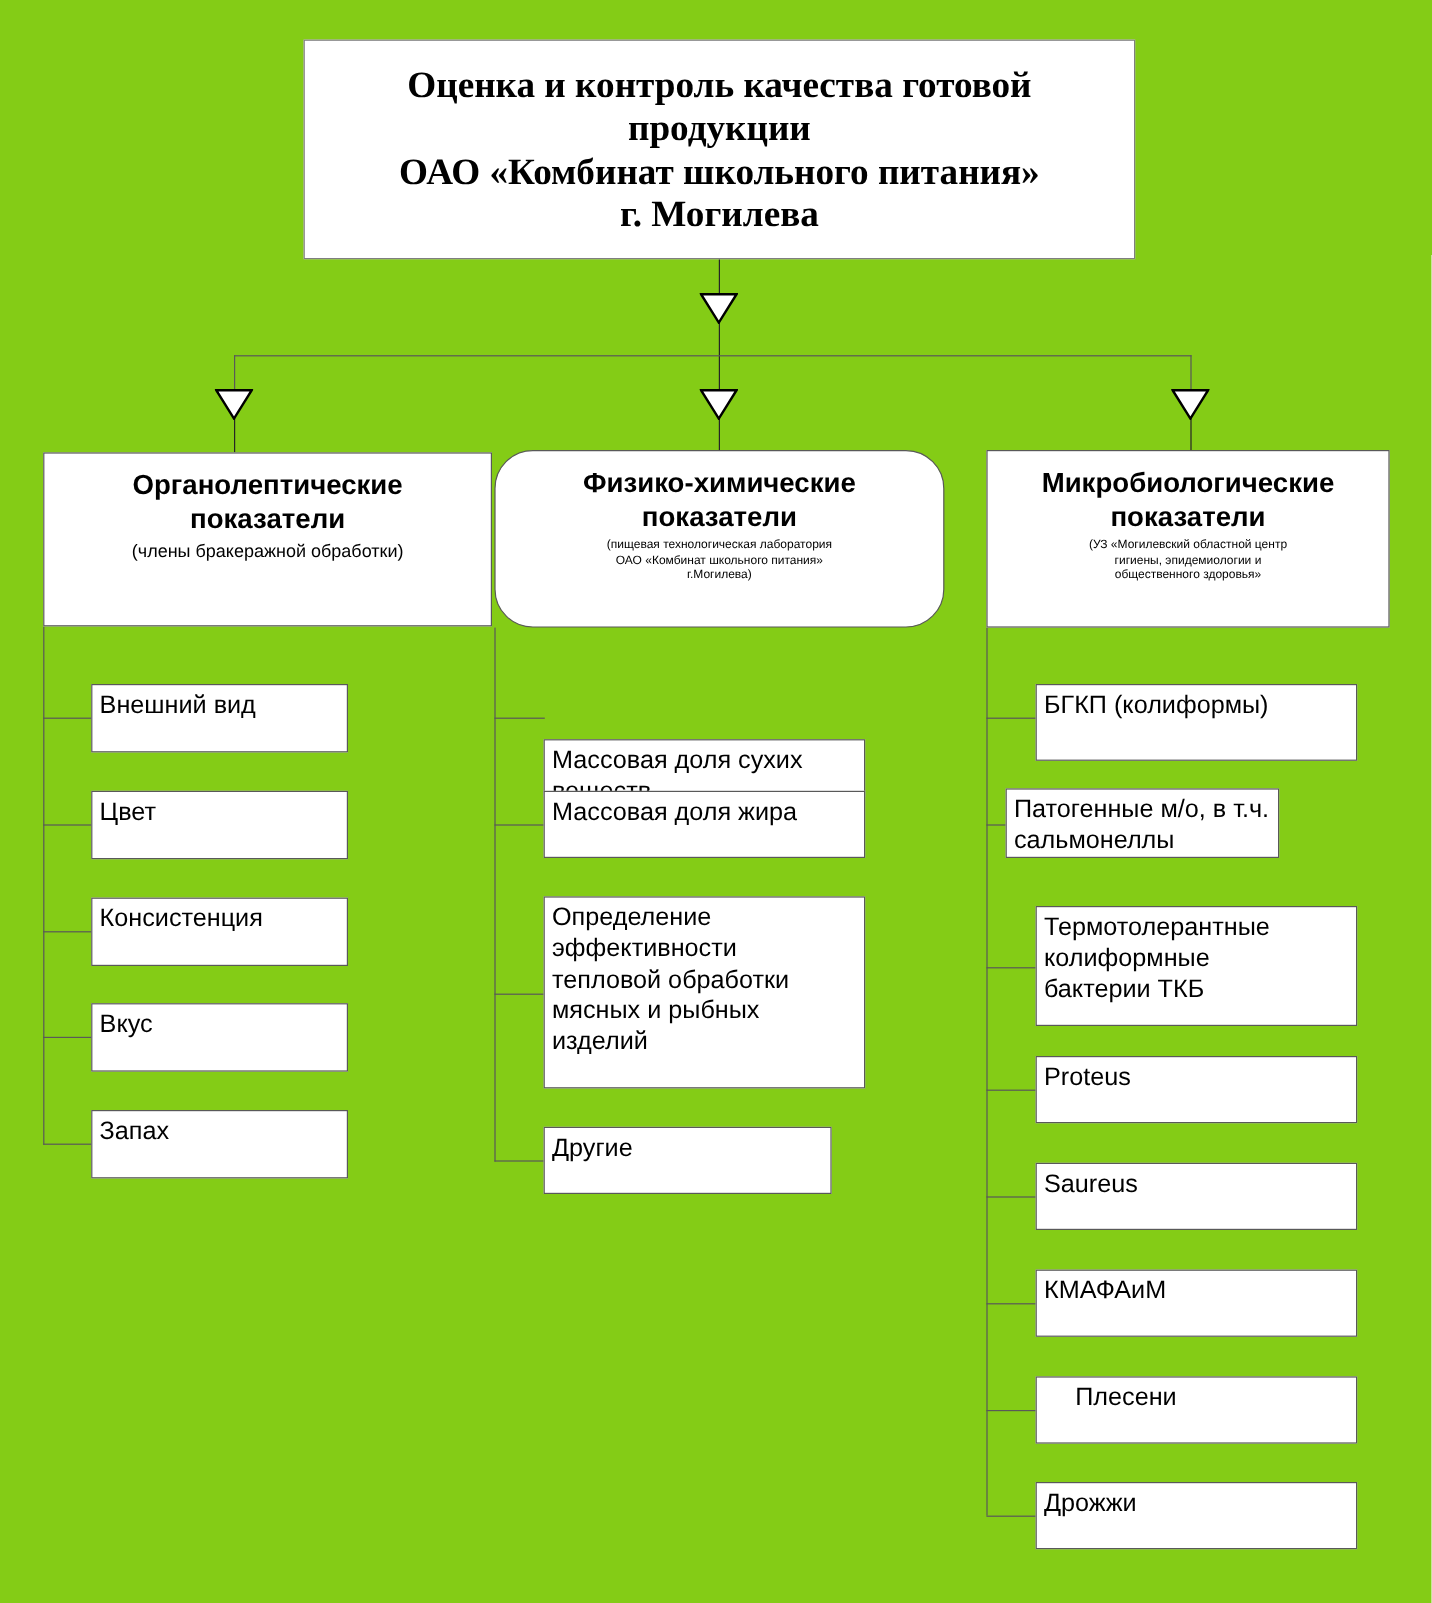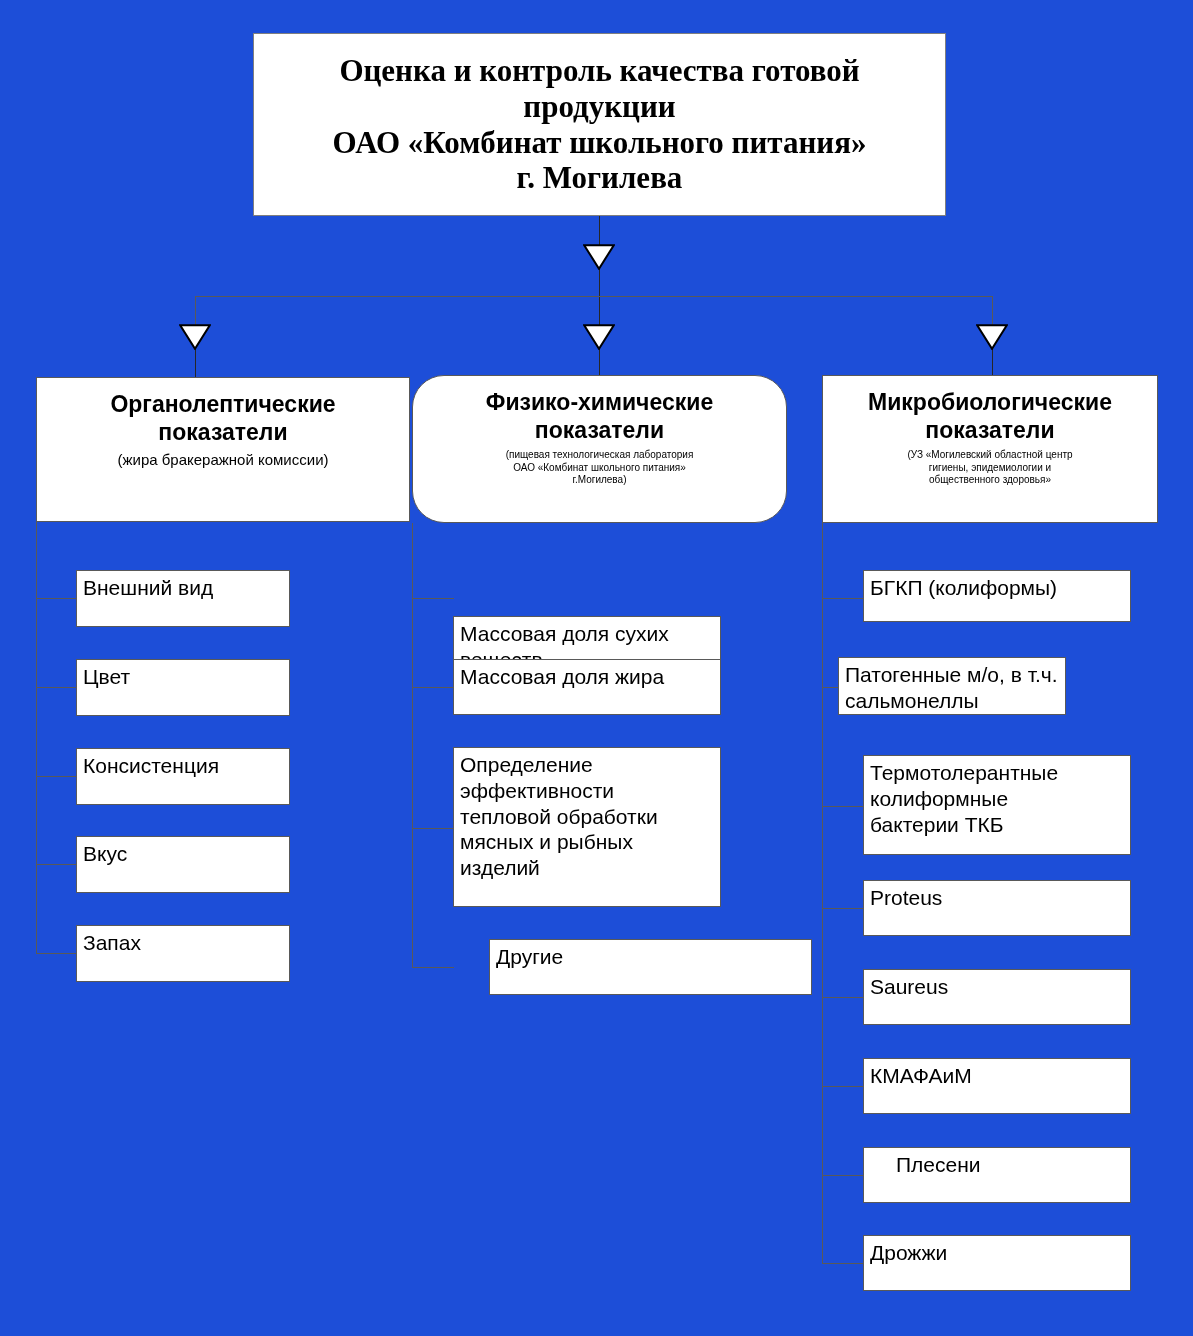--- a/index.html
+++ b/index.html
@@ -4,21 +4,21 @@
 <style>
   html, body {
     margin: 0;
     padding: 0;
     background: #ffffff;
   }
   #canvas {
     position: relative;
     width: 1193px;
     height: 1336px;
-    background: #1d4ed8;
+    background: #84cc16;
     overflow: hidden;
     font-family: "Liberation Sans", sans-serif;
   }
 
   
   .box {
     position: absolute;
     box-sizing: border-box;
     background: #ffffff;
     border: 1.5px solid #595959;
@@ -148,21 +148,21 @@
   <div class="arrow" style="left:976px; top:324px;">
     <svg width="32" height="26" viewBox="0 0 32 26">
       <polygon points="1.2,1.2 30.8,1.2 16,24.8" fill="#ffffff" stroke="#000000" stroke-width="2"></polygon>
     </svg>
   </div>
   <div class="vline dark" style="left:992px; top:348px; height:29px;"></div>
 
   <div class="box cat-box" style="left:36px; top:377px; width:374px; height:145px;">
     <div class="cat-title">Органолептические
 показатели</div>
-    <div class="cat-sub">(жира бракеражной комиссии)</div>
+    <div class="cat-sub">(члены бракеражной обработки)</div>
   </div>
 
   <div class="vline" style="left:36px; top:522px; height:432px;"></div>
 
   <div class="hline" style="left:36px; top:598px; width:41px;"></div>
   <div class="box leaf-box" style="left:76px; top:570px; width:214px; height:57px;">
     <span class="leaf-label">Внешний вид</span>
   </div>
 
   <div class="hline" style="left:36px; top:687px; width:41px;"></div>
@@ -209,36 +209,36 @@
   <div class="hline" style="left:412px; top:828px; width:42px;"></div>
   <div class="box leaf-box" style="left:453px; top:747px; width:268px; height:160px;">
     <span class="leaf-label">Определение
 эффективности
 тепловой обработки
 мясных и рыбных
 изделий</span>
   </div>
 
   <div class="hline" style="left:412px; top:967px; width:42px;"></div>
-  <div class="box leaf-box" style="left:453px; top:939px; width:323px; height:56px;margin-left:36px;">
+  <div class="box leaf-box" style="left:453px; top:939px; width:240px; height:56px;">
     <span class="leaf-label">Другие</span>
   </div>
 
   <div class="box cat-box" style="left:822px; top:375px; width:336px; height:148px;">
     <div class="cat-title">Микробиологические
 показатели</div>
     <div class="cat-sub small">(УЗ «Могилевский областной центр
 гигиены, эпидемиологии и
 общественного здоровья»</div>
   </div>
 
   <div class="vline" style="left:822px; top:523px; height:740px;"></div>
 
   <div class="hline" style="left:822px; top:598px; width:42px;"></div>
-  <div class="box leaf-box" style="left:863px; top:570px; width:268px; height:52px;">
+  <div class="box leaf-box" style="left:863px; top:570px; width:268px; height:64px;">
     <span class="leaf-label">БГКП (колиформы)</span>
   </div>
 
   <div class="hline" style="left:822px; top:687px; width:42px;"></div>
   <div class="box leaf-box" style="left:838px; top:657px; width:228px; height:58px;">
     <span class="leaf-label">Патогенные м/о, в т.ч.
 сальмонеллы</span>
   </div>
 
   <div class="hline" style="left:822px; top:806px; width:42px;"></div>

